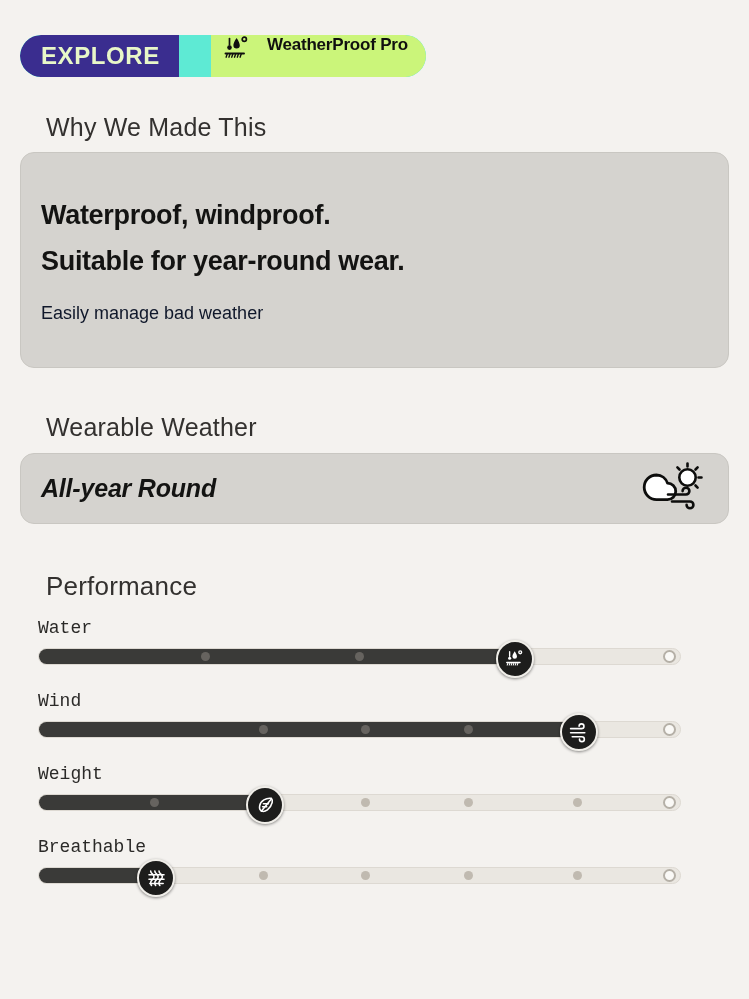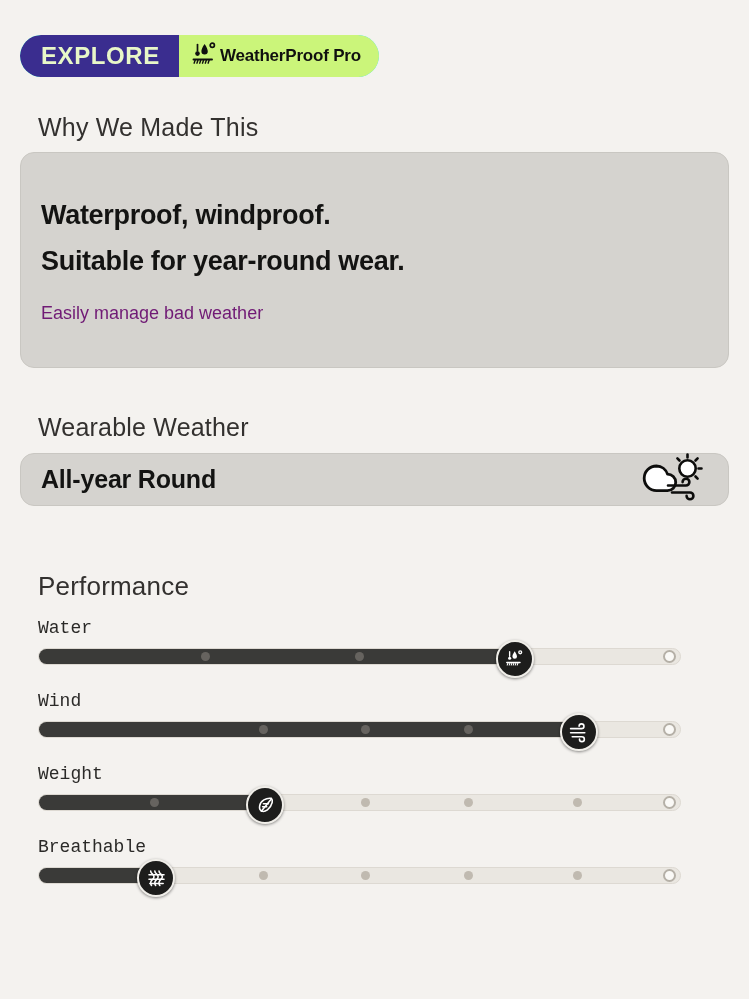--- a/index.html
+++ b/index.html
@@ -35,36 +35,36 @@
     font-size: 24px;
     letter-spacing: 0.6px;
     display: flex;
     align-items: center;
     padding: 0 19px 0 21px;
     border-radius: 21px 0 0 21px;
   }
   .badge-right {
     background: #cbf57a;
     display: flex;
-    align-items: center;
-    gap: 1px;
+    gap: 16px;
     padding: 0 18px 0 12px;
     border-radius: 0 21px 21px 0;
+    margin-left: 32px;
   }
   .badge-label {
     font-size: 17px;
     font-weight: bold;
     color: #10100f;
     letter-spacing: -0.2px;
   }
 
   
   .section-title {
     position: absolute;
-    left: 38px;
+    left: 46px;
     font-size: 25px;
     font-weight: normal;
     color: #33312f;
     letter-spacing: 0.2px;
   }
   #t-why   { top: 113px; }
   #t-wear  { top: 413px; }
   #t-perf  { top: 571px; font-size: 26px; }
 
   
@@ -84,38 +84,39 @@
     font-size: 27px;
     font-weight: bold;
     line-height: 1.72;
     color: #131312;
     letter-spacing: -0.3px;
   }
   .why-sub {
     margin-top: 13px;
     font-size: 18px;
     line-height: 1.74;
-    color: #701a75;
+    color: #0f172a;
   }
 
   
   .year-card {
     position: absolute;
     left: 20px;
     top: 453px;
     width: 709px;
-    height: 53px;
+    height: 71px;
     box-sizing: border-box;
     background: #d5d3cf;
     border: 1px solid #c9c7c2;
     border-radius: 14px;
     display: flex;
     align-items: center;
     justify-content: space-between;
     padding: 0 26px 0 20px;
+    font-style: italic;
   }
   .year-label {
     font-size: 25px;
     font-weight: bold;
     color: #131312;
     letter-spacing: -0.2px;
   }
 
   
   .sliders { position: absolute; left: 38px; top: 618px; width: 643px; }

